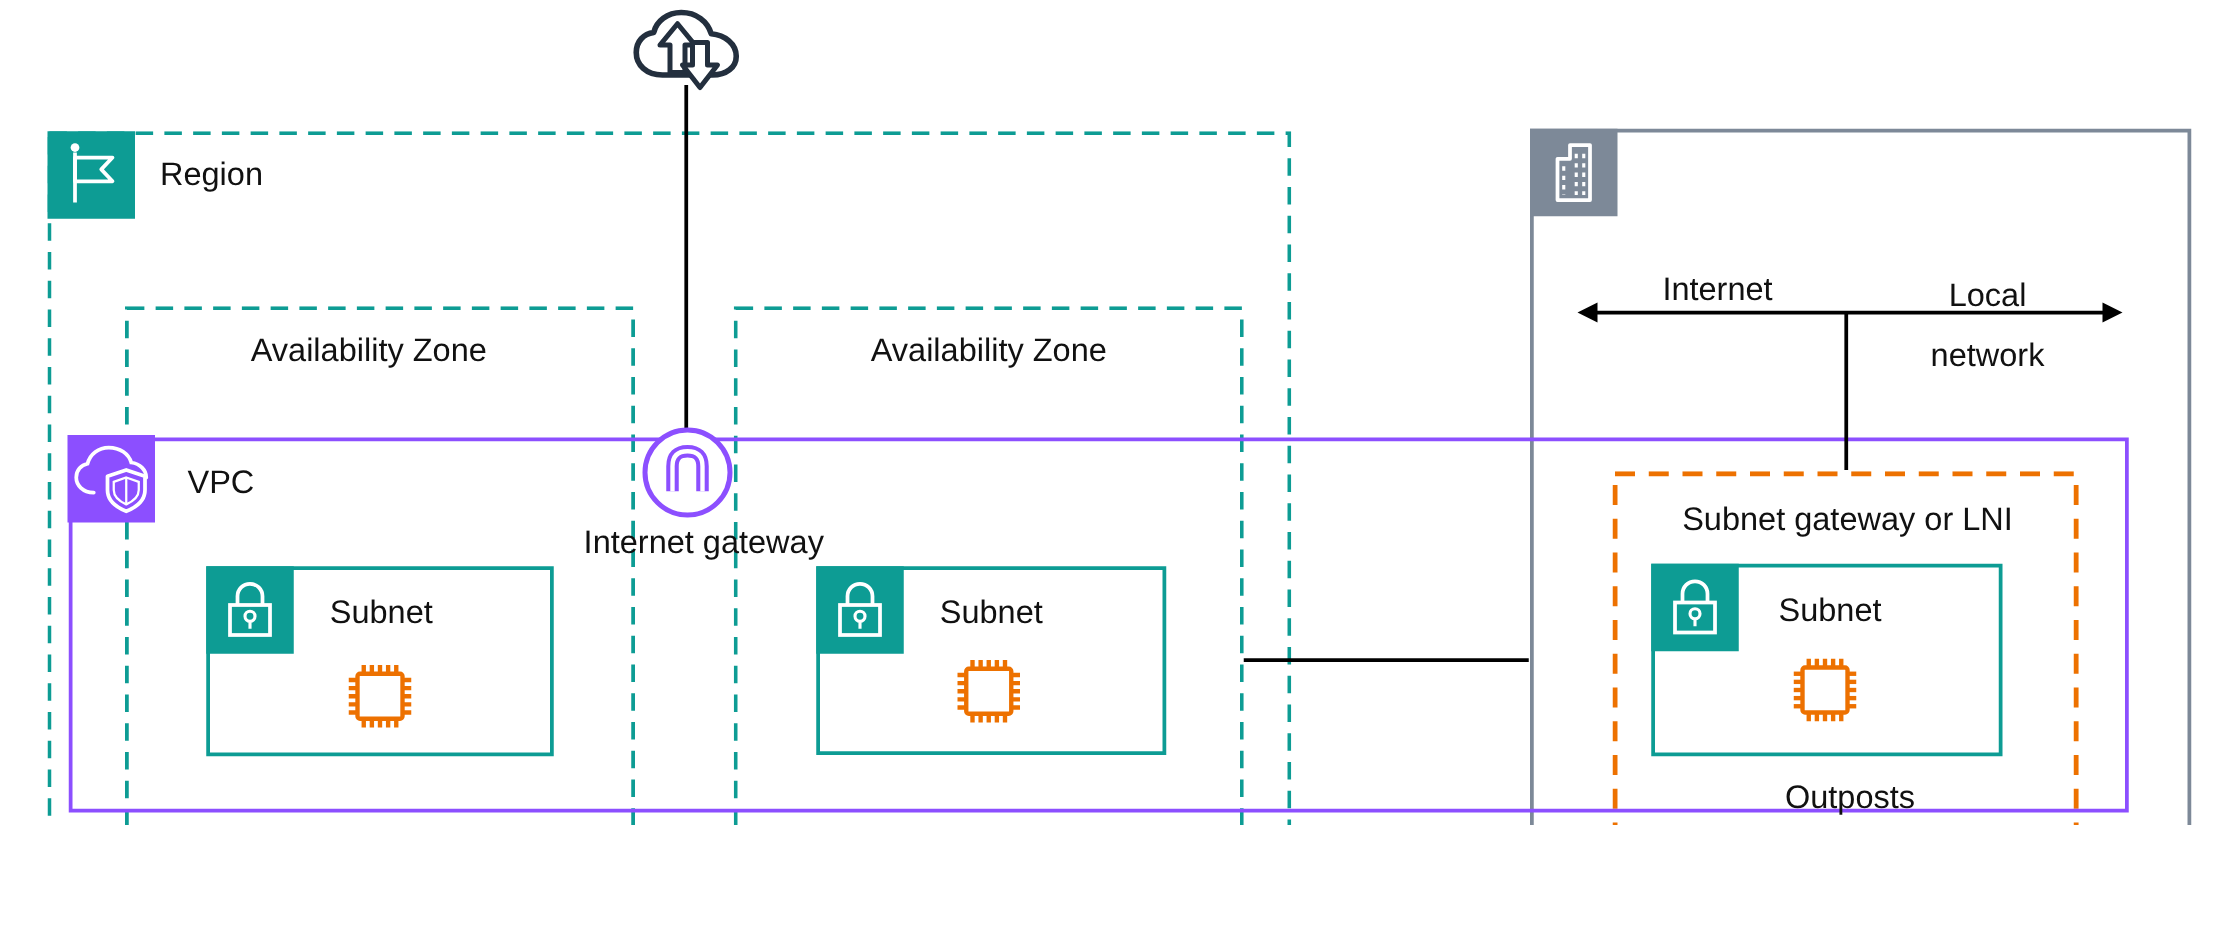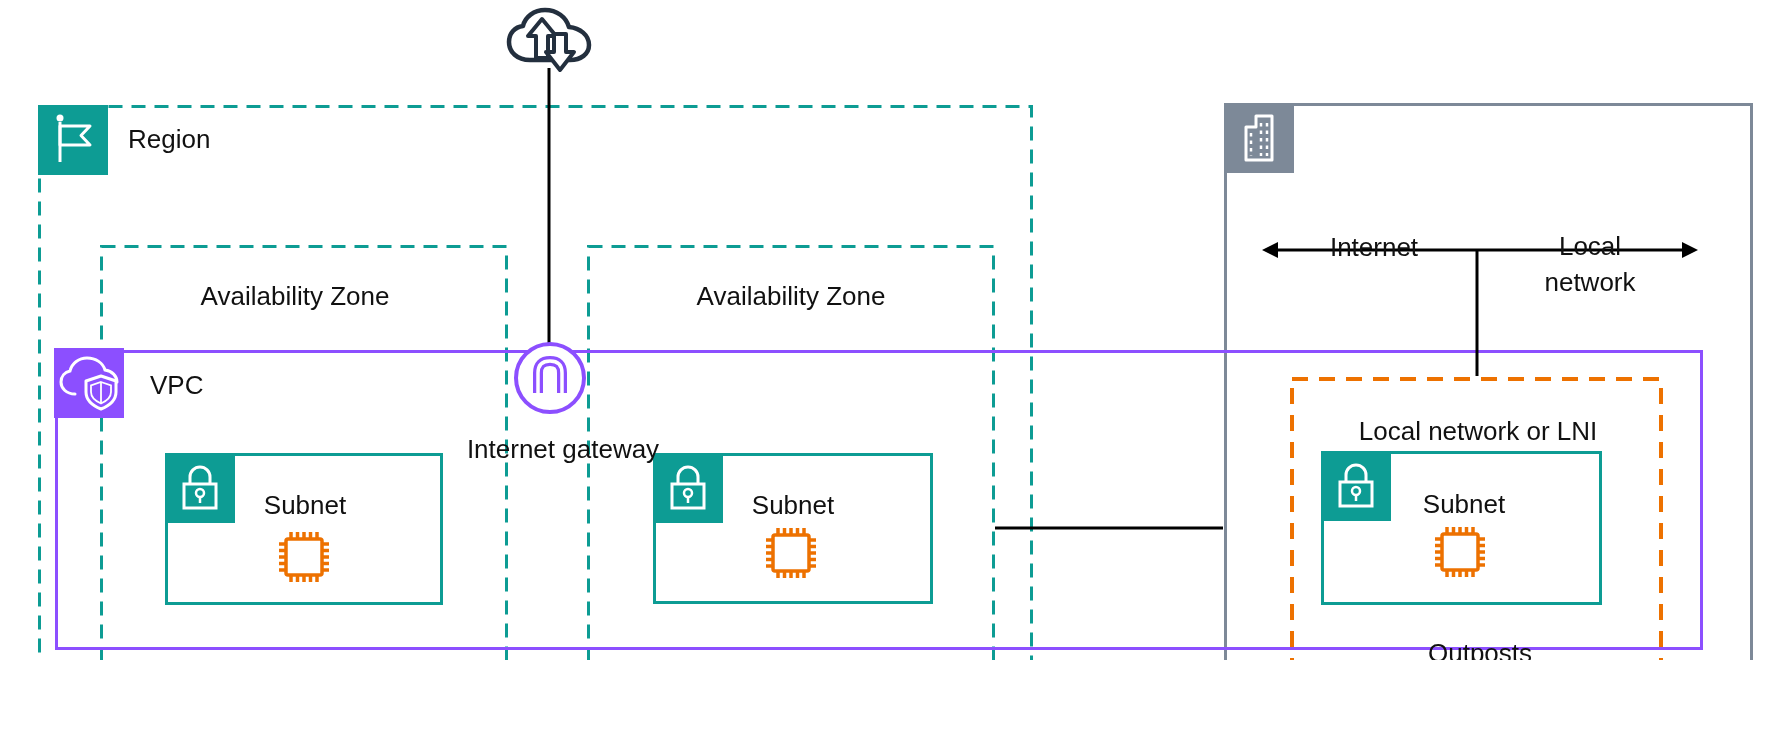--- a/index.html
+++ b/index.html
@@ -12,29 +12,29 @@
   .box{position:absolute;box-sizing:border-box;background:transparent;}
   .box svg.border{position:absolute;left:0;top:0;}
   .solid-teal{border:3px solid #0D9C94;}
   .solid-purple{border:3px solid #8C4FFF;}
   .solid-gray{border:3px solid #7D8998;}
   .icon-sq{position:absolute;width:70px;height:70px;z-index:4;display:flex;align-items:center;justify-content:center;}
   .bg-teal{background:#0D9C94;}
   .bg-purple{background:#8C4FFF;}
   .bg-gray{background:#7D8998;}
   .lbl{position:absolute;z-index:5;font-size:26px;line-height:30px;white-space:nowrap;}
-  .lbl.center{text-align:center;transform:translateX(-50%);margin-top:16px;}
+  .lbl.center{text-align:center;transform:translateX(-50%);}
   #svg-lines{position:absolute;left:0;top:0;z-index:3;pointer-events:none;}
   .z1{z-index:1}.z2{z-index:2}.z4{z-index:4}
   #igw-circle{
     position:absolute;left:514px;top:342px;width:72px;height:72px;box-sizing:border-box;
     border:4px solid #8C4FFF;border-radius:50%;background:#fff;z-index:4;
     display:flex;align-items:center;justify-content:center;
   }
-  #local-net-lbl{white-space:normal;width:130px;text-align:center;line-height:36px;}
+  #local-net-lbl{white-space:normal;width:130px;text-align:center;line-height:48px;}
 </style>
 </head>
 <body>
 
 <div id="canvas">
 
   <div class="box z1" style="left:38px;top:105px;width:995px;height:618px;">
     <svg class="border" width="995" height="618">
       <rect x="1.5" y="1.5" width="992" height="615" fill="none" stroke="#0D9C94" stroke-width="3" stroke-dasharray="14 9"></rect>
     </svg>
@@ -220,16 +220,16 @@
   <div class="lbl" style="left:128px;top:124px;">Region</div>
   <div class="lbl center" style="left:295px;top:265px;">Availability Zone</div>
   <div class="lbl center" style="left:791px;top:265px;">Availability Zone</div>
   <div class="lbl" style="left:150px;top:370px;">VPC</div>
   <div class="lbl center" style="left:563px;top:418px;">Internet gateway</div>
   <div class="lbl center" style="left:305px;top:474px;">Subnet</div>
   <div class="lbl center" style="left:793px;top:474px;">Subnet</div>
   <div class="lbl center" style="left:1464px;top:473px;">Subnet</div>
   <div class="lbl center" style="left:1374px;top:216px;">Internet</div>
   <div class="lbl center" id="local-net-lbl" style="left:1590px;top:212px;">Local network</div>
-  <div class="lbl center" style="left:1478px;top:400px;">Local network or LNI</div>
+  <div class="lbl center" style="left:1478px;top:400px;">Subnet gateway or LNI</div>
   <div class="lbl center" style="left:1480px;top:622px;">Outposts</div>
 
 </div>
 
 </body></html>

